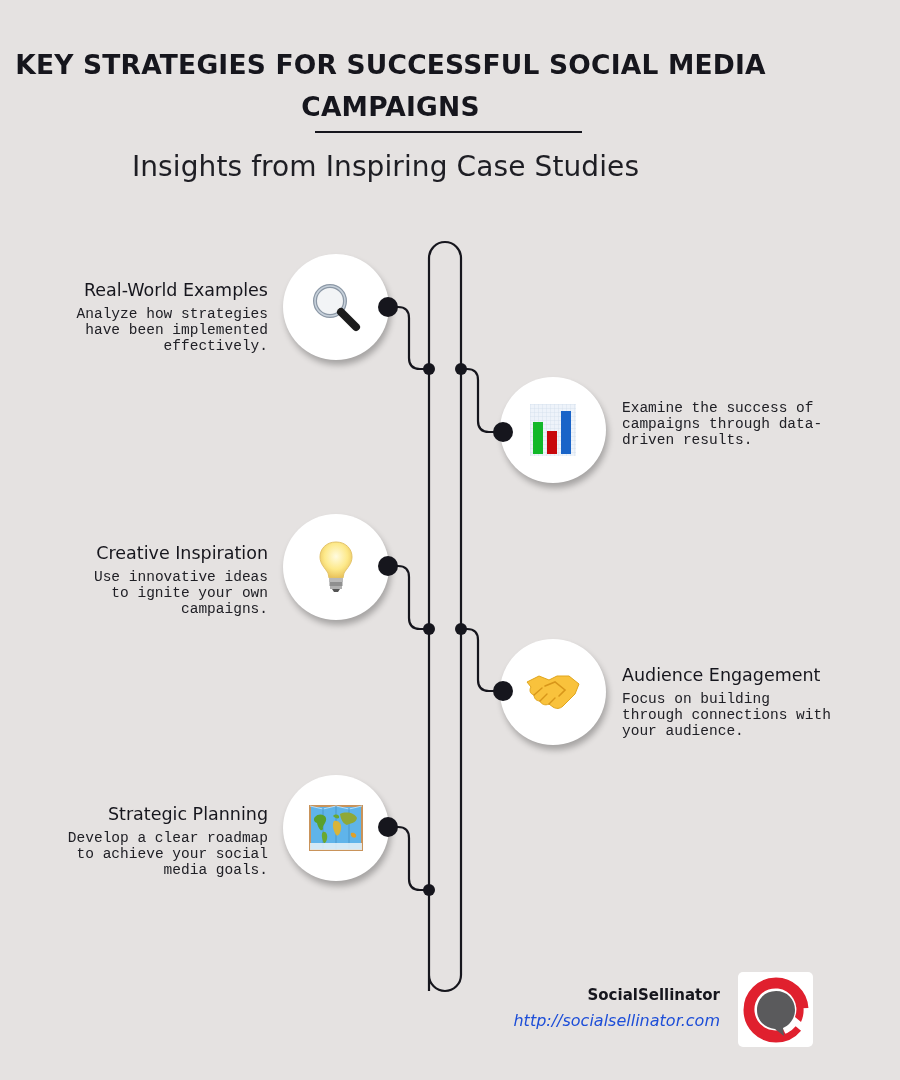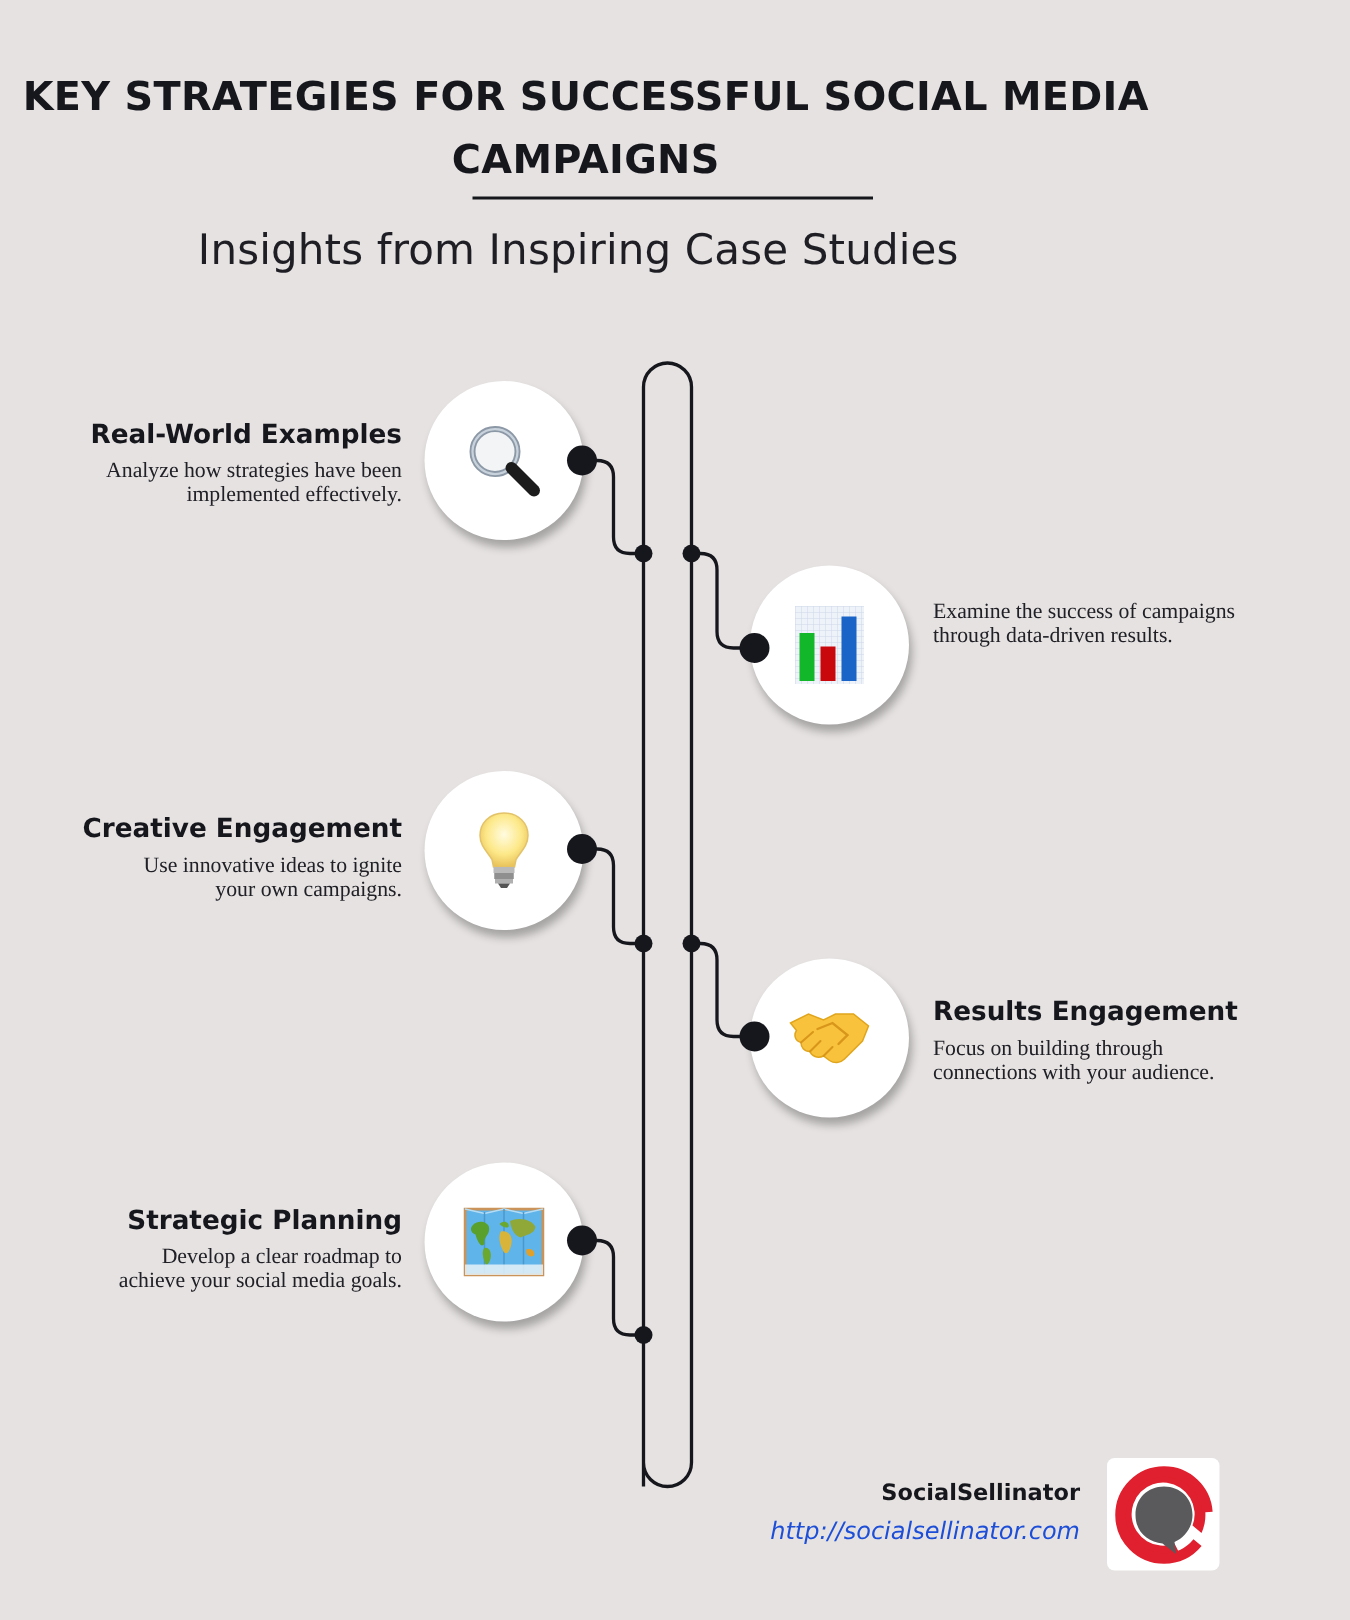--- a/index.html
+++ b/index.html
@@ -40,29 +40,29 @@
     background: #ffffff;
     box-shadow: 2px 5px 6px rgba(0,0,0,0.28);
     display: flex; align-items: center; justify-content: center;
   }
   .node-icon { display: block; }
   .text-block { position: absolute; width: 260px; }
   .text-block.left { text-align: right; }
   .text-block.right { text-align: left; }
   .block-title {
     font-family: "DejaVu Sans", sans-serif;
-    font-weight: bold;
+    font-weight: normal;
     font-size: 17.5px;
     line-height: 22px;
     color: #16161d;
     margin-bottom: 5px;
     white-space: nowrap;
   }
   .block-desc {
-    font-family: Liberation Serif, serif;
+    font-family: Liberation Mono, monospace;
     font-size: 14.5px;
     line-height: 16px;
     color: #202026;
   }
   .footer-brand {
     position: absolute; right: 180px; top: 986px;
     font-family: "DejaVu Sans", sans-serif; font-weight: bold; font-size: 15px; color: #16161d;
     text-align: center;
   }
   .footer-url {
@@ -138,21 +138,21 @@
   </svg>
 </div>
 <svg style="position:absolute; left:492px; top:421px;" width="22" height="22">
     <circle cx="11" cy="11" r="10" fill="#16161d"></circle>
   </svg>
 <div class="text-block right" style="left:622px; top:400px; width:230px;">
   <div class="block-desc">Examine the success of campaigns through data-driven results.</div>
 </div>
 
 <div class="text-block left" style="left:8px; top:542px;">
-  <div class="block-title">Creative Engagement</div>
+  <div class="block-title">Creative Inspiration</div>
   <div class="block-desc" style="padding-left:70px;">Use innovative ideas to ignite your own campaigns.</div>
 </div>
 <div class="node-circle" style="left:283px; top:514px;">
   <svg class="node-icon" width="36" height="54" viewBox="0 0 36 54">
     <defs>
       <radialGradient id="bulb" cx="50%" cy="40%" r="60%">
         <stop offset="0%" stop-color="#fffbe0"></stop>
         <stop offset="60%" stop-color="#fde98a"></stop>
         <stop offset="100%" stop-color="#e9c25a"></stop>
       </radialGradient>
@@ -172,21 +172,21 @@
   <svg class="node-icon" width="56" height="40" viewBox="0 0 56 40">
     <path d="M2 10 L14 4 L24 8 L32 4 L44 4 L54 12 L50 22 L38 34 C35 37 31 37 28 35 L24 32 C20 34 16 32 15 29 C11 29 9 26 9 23 C5 22 4 18 6 15 Z" fill="#f9c23c" stroke="#e0a51c" stroke-width="1"></path>
     <path d="M20 14 L30 10 L40 18 L34 24" fill="none" stroke="#d8961a" stroke-width="1.6" stroke-linecap="round"></path>
     <path d="M15 29 L22 22 M9 23 L17 16 M24 32 L30 26" stroke="#d8961a" stroke-width="1.4" stroke-linecap="round"></path>
   </svg>
 </div>
 <svg style="position:absolute; left:492px; top:680px;" width="22" height="22">
     <circle cx="11" cy="11" r="10" fill="#16161d"></circle>
   </svg>
 <div class="text-block right" style="left:622px; top:664px; width:240px;">
-  <div class="block-title">Results Engagement</div>
+  <div class="block-title">Audience Engagement</div>
   <div class="block-desc" style="padding-right:30px;">Focus on building through connections with your audience.</div>
 </div>
 
 <div class="text-block left" style="left:8px; top:803px;">
   <div class="block-title">Strategic Planning</div>
   <div class="block-desc" style="padding-left:56px;">Develop a clear roadmap to achieve your social media goals.</div>
 </div>
 <div class="node-circle" style="left:283px; top:775px;">
   <svg class="node-icon" width="54" height="46" viewBox="0 0 54 46">
     <rect x="1" y="1" width="52" height="44" fill="#5fb4ea" stroke="#c9935a" stroke-width="2"></rect>

